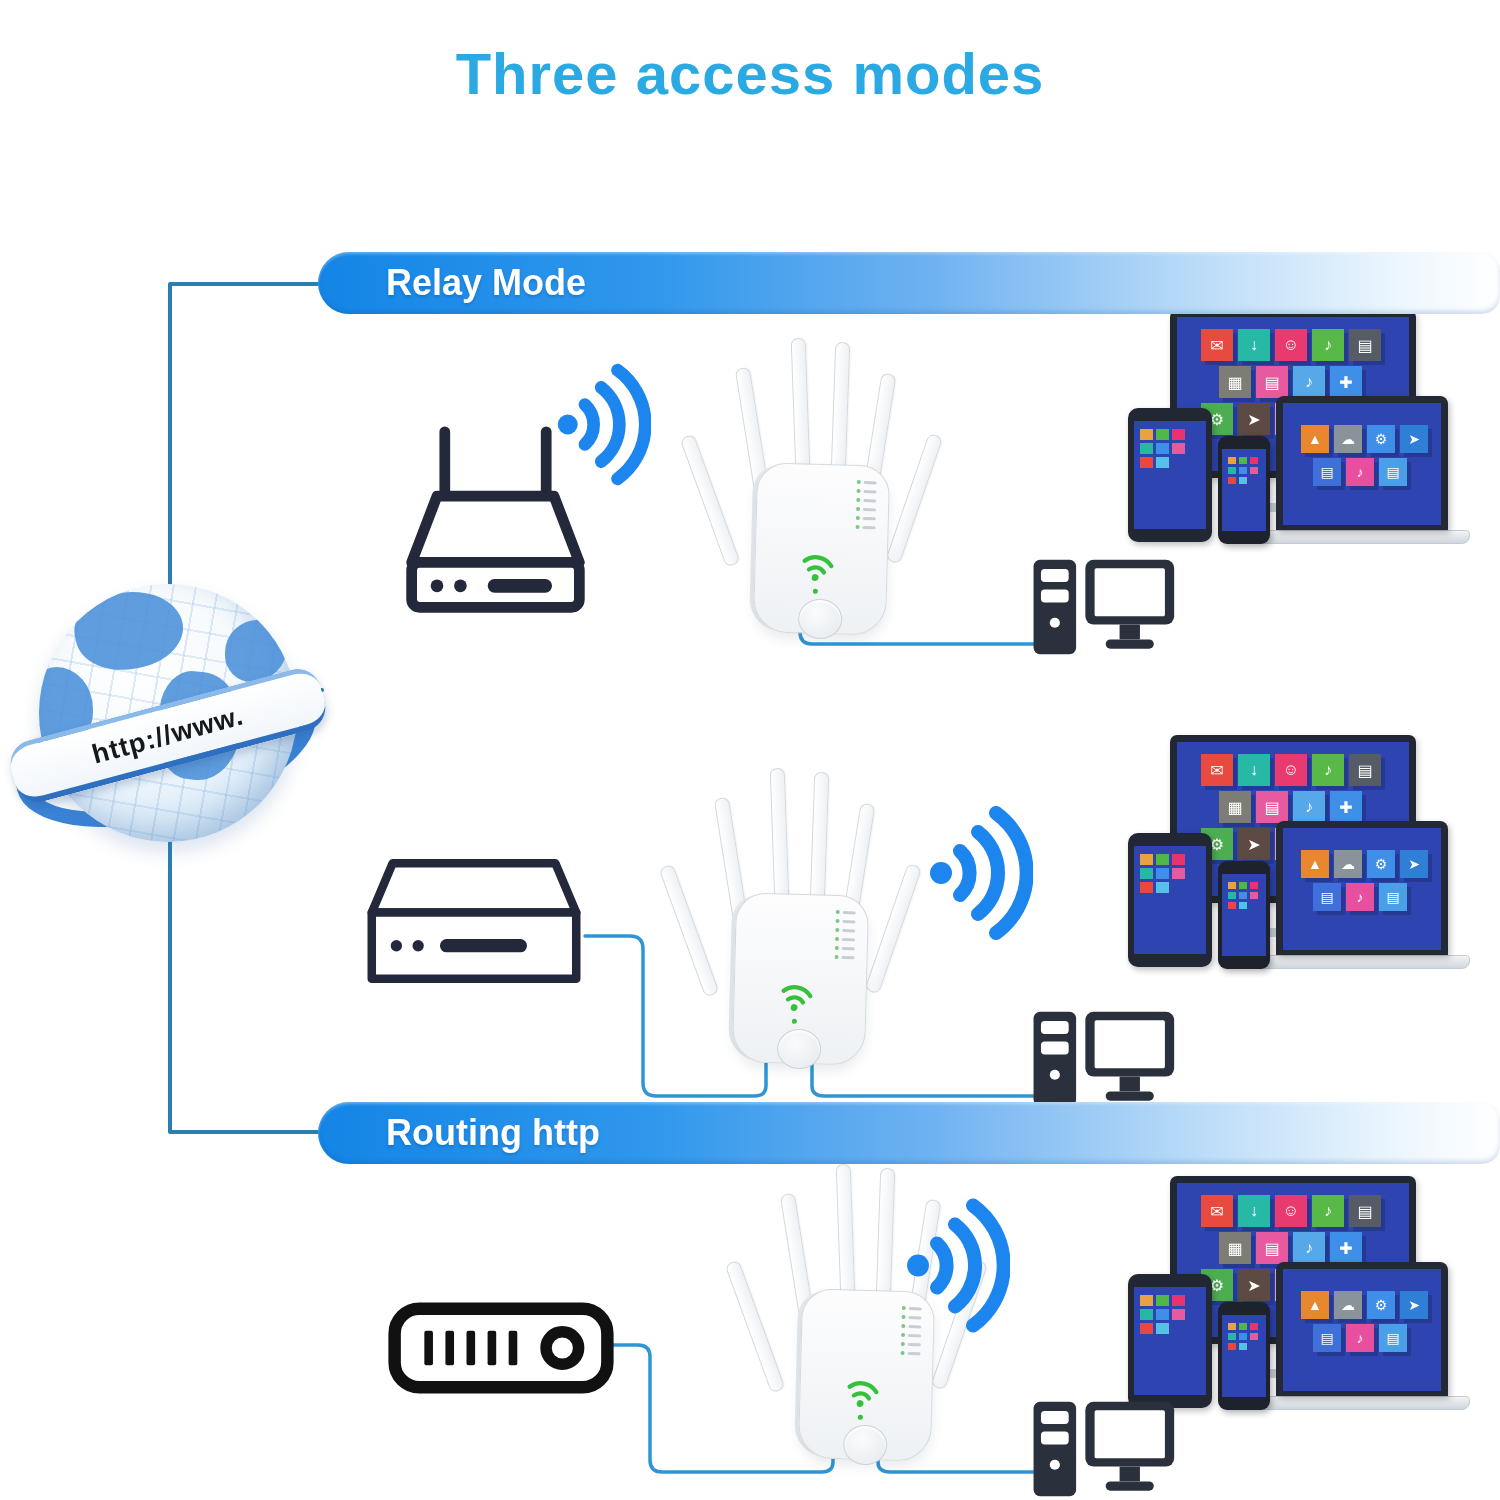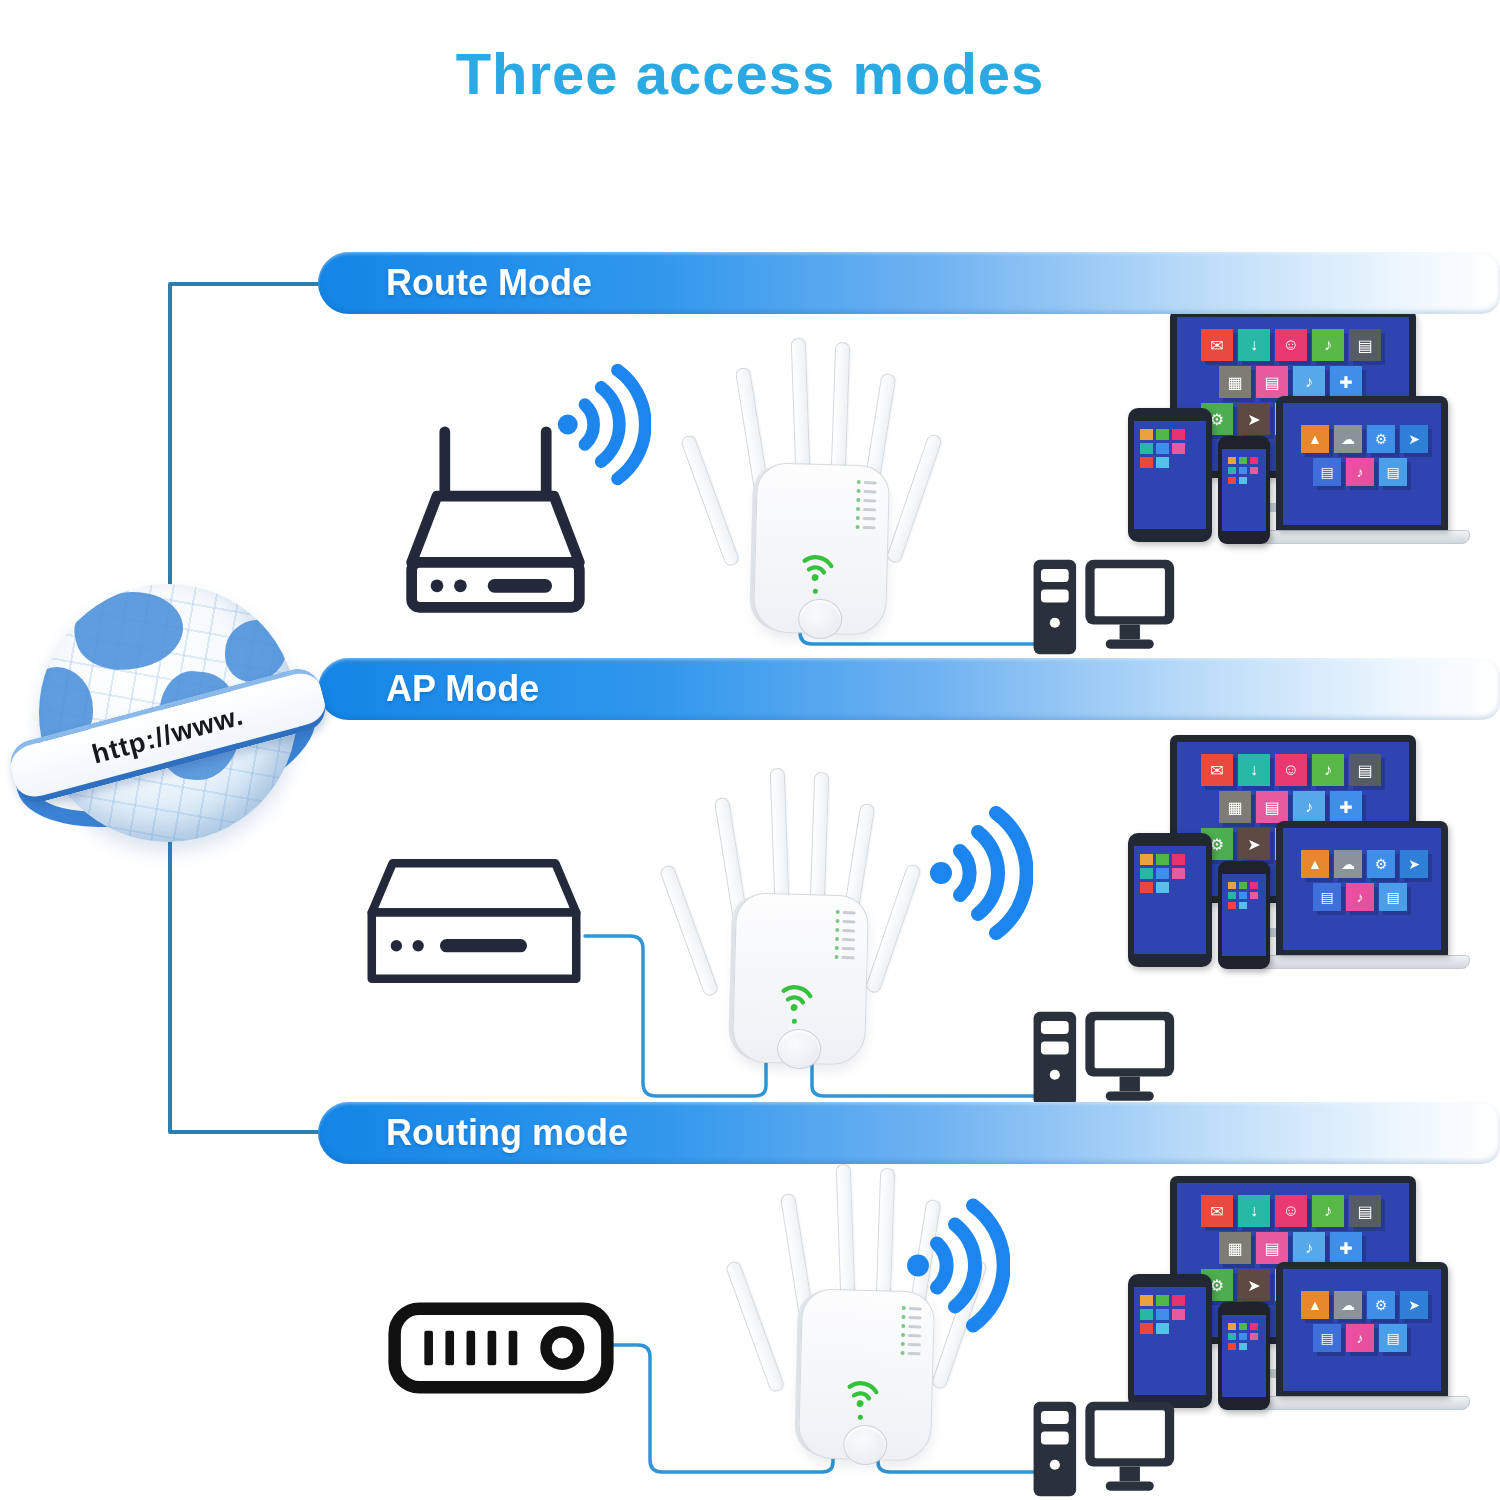--- a/index.html
+++ b/index.html
@@ -118,27 +118,24 @@
       <path d="M585,936 L630,936 Q643,936 643,949 L643,1083 Q643,1096 656,1096 L754,1096 Q766,1096 766,1086 L766,1062"></path>
       <path d="M812,1062 L812,1086 Q812,1096 824,1096 L1036,1096"></path>
       <path d="M610,1345 L638,1345 Q650,1345 650,1357 L650,1460 Q650,1472 662,1472 L822,1472 Q833,1472 833,1462 L833,1455"></path>
       <path d="M878,1455 L878,1462 Q878,1472 890,1472 L1036,1472"></path>
     </g>
   </svg>
 
   <div class="title">Three access modes</div>
 
   <div class="pill" style="top:252px;">
-    <span>Route Mode</span>
-    </div>
-  <div class="pill" style="top:658px;">
-    <span>AP Mode</span>
+    <span>Relay Mode</span>
     </div>
   <div class="pill" style="top:1102px;">
-    <span>Routing mode</span>
+    <span>Routing http</span>
     </div>
 
   <svg class="abs icon" style="left:398px;top:418px;z-index:3;" width="195" height="205" viewBox="0 0 200 210">
     <g fill="#fff" stroke="#23293a" stroke-width="11" stroke-linecap="round" stroke-linejoin="round">
       <path d="M48,14 L48,80" fill="none"></path>
       <path d="M152,14 L152,80" fill="none"></path>
       <path d="M40,80 L160,80 L186,148 L14,148 Z"></path>
       <rect x="14" y="148" width="172" height="46" rx="8"></rect>
     </g>
     <circle cx="40" cy="172" r="6.5" fill="#23293a"></circle>

